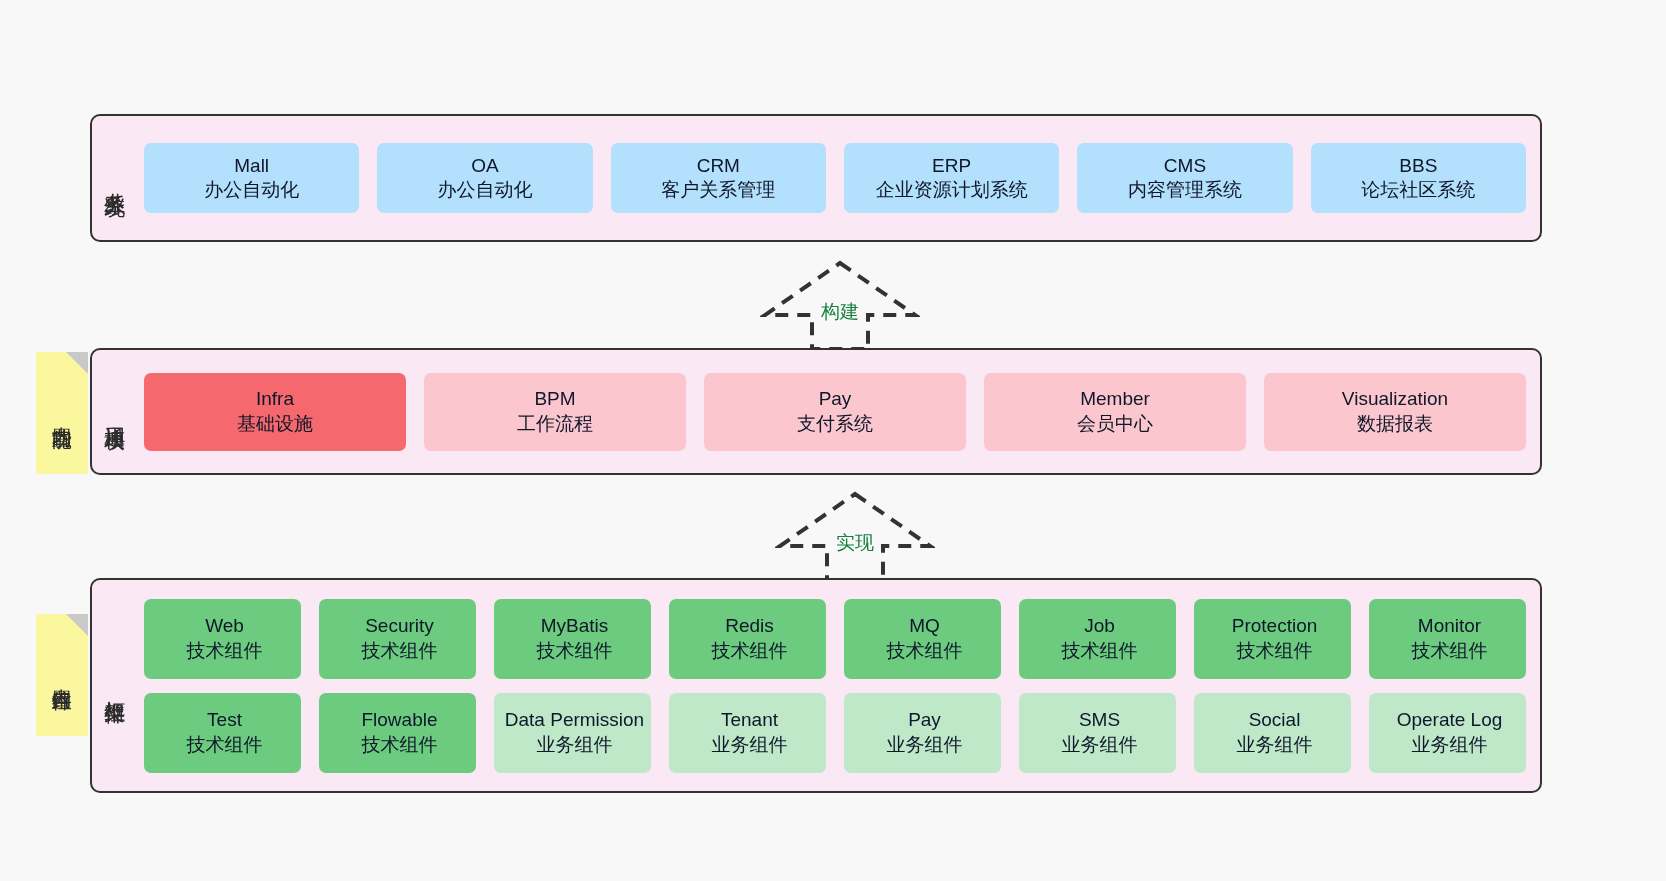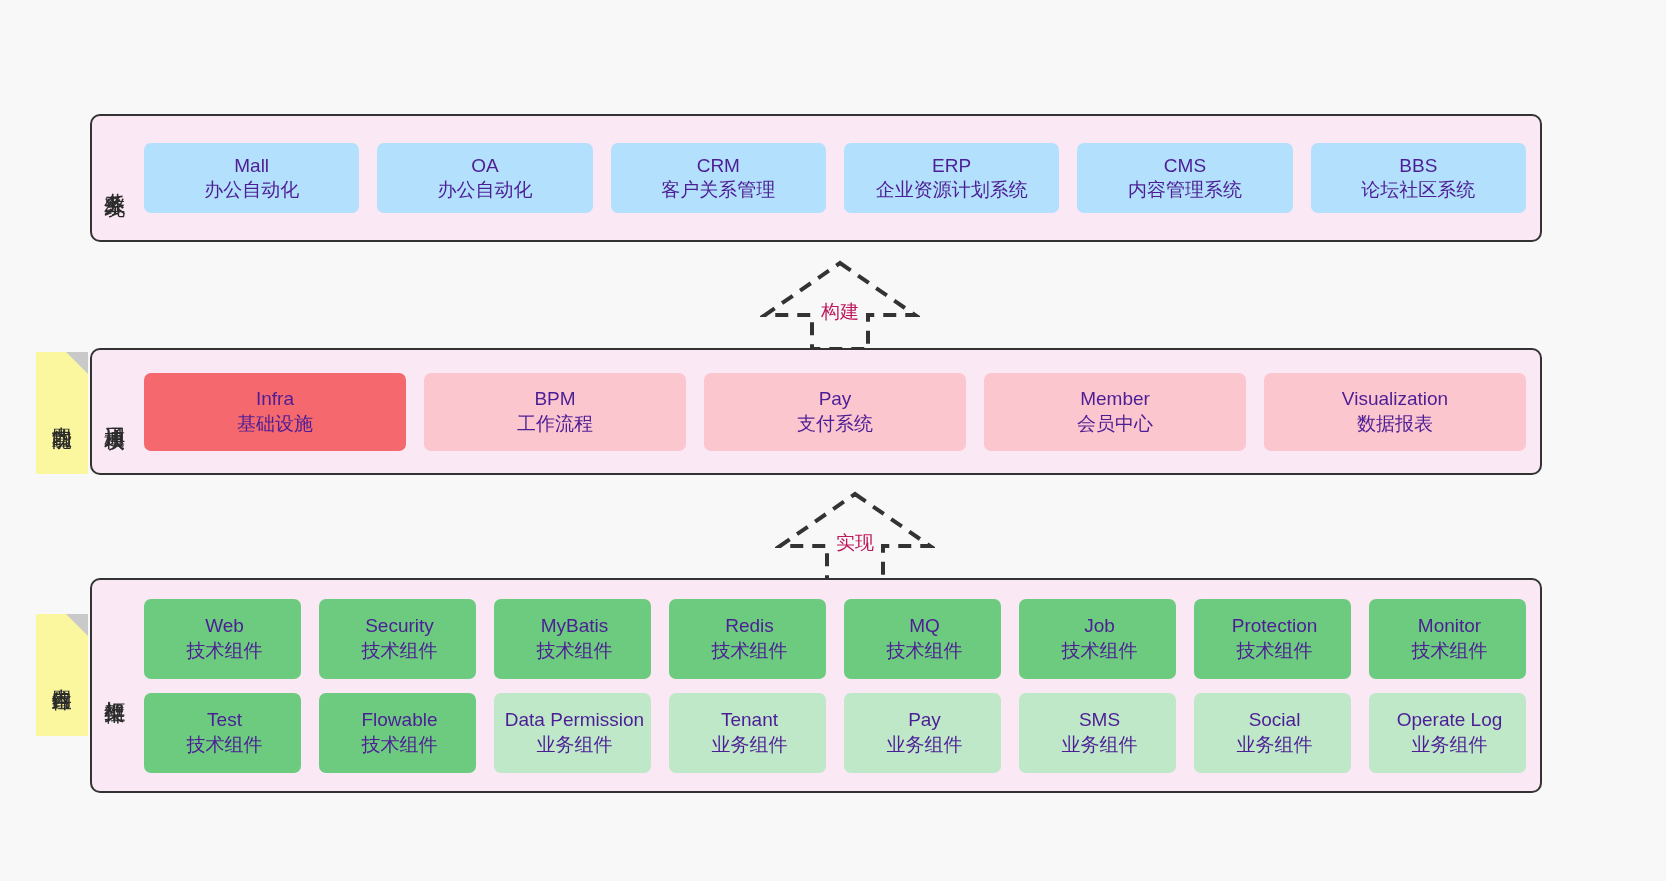--- a/index.html
+++ b/index.html
@@ -63,21 +63,21 @@
     flex: 1 1 0;
     box-sizing: border-box;
     border-radius: 7px;
     display: flex;
     flex-direction: column;
     align-items: center;
     justify-content: center;
     text-align: center;
     font-size: 19px;
     line-height: 1.28;
-    color: #4c1d95;
+    color: #0f172a;
     padding: 6px 4px;
   }
   .cell .en { display: block; }
   .cell .cn { display: block; }
 
   
   .c-blue       { background: #b3e0fc; }
   .c-red        { background: #f4686e; }
   .c-pink       { background: #fbc6ce; }
   .c-green      { background: #6ccb7f; }
@@ -127,21 +127,21 @@
     height: 92px;
   }
   .arrow svg { display: block; width: 160px; height: 92px; }
   .arrow-label {
     position: absolute;
     left: 0;
     width: 160px;
     top: 40px;
     text-align: center;
     font-size: 19px;
-    color: #be185d;
+    color: #15803d;
     pointer-events: none;
   }
   #arrow-build  { left: 760px; top: 259px; }
   #arrow-impl   { left: 775px; top: 490px; }
 </style>
 </head>
 <body>
 
 <div id="canvas">
 

